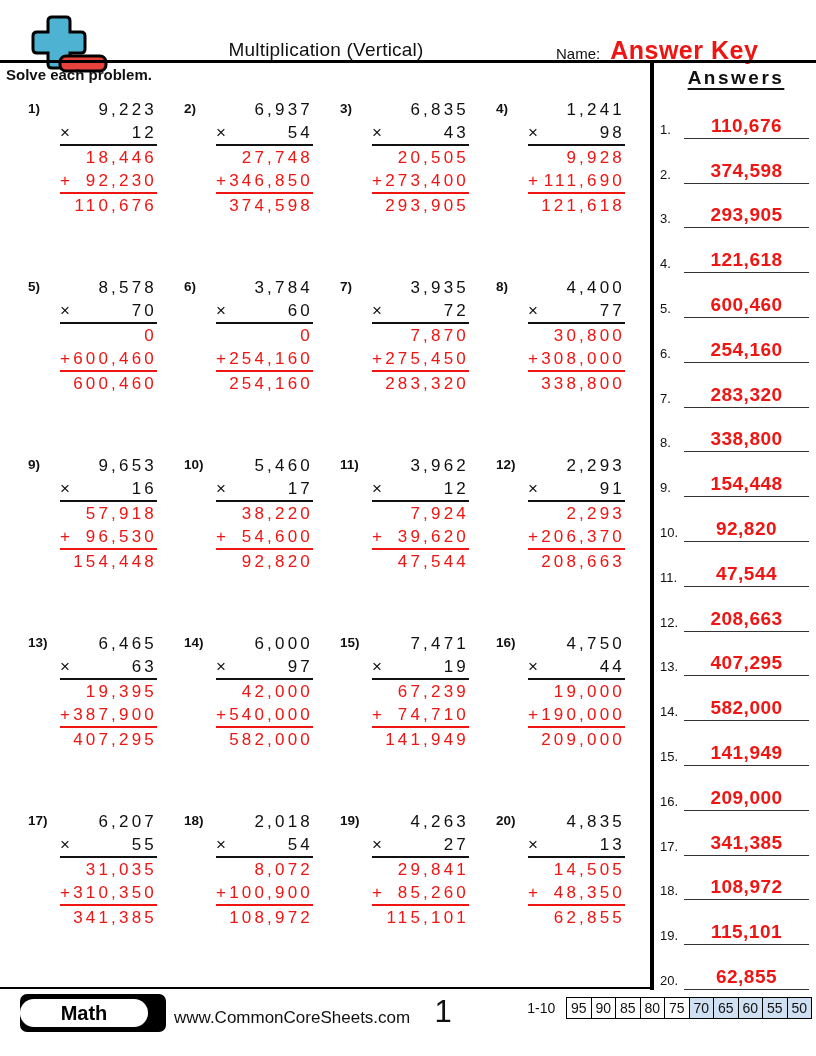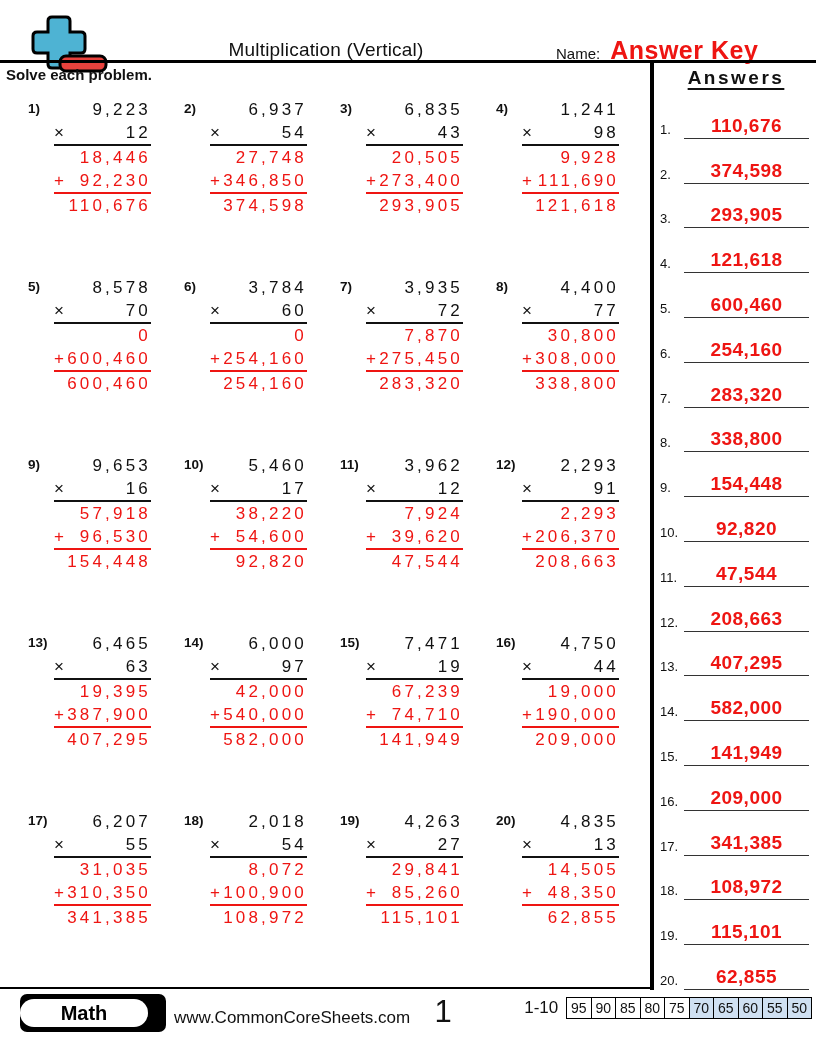--- a/index.html
+++ b/index.html
@@ -26,21 +26,21 @@
   .top-rule { position: absolute; left: 0; top: 60px; width: 816px; height: 3px; background: #000; }
   .instruction { position: absolute; left: 6px; top: 66px; font-size: 15px; font-weight: bold; }
 
   
   .problems-grid {
     position: absolute; left: 28px; top: 98px; width: 624px;
     display: grid; grid-template-columns: repeat(4, 1fr); row-gap: 58px;
   }
   .problem { display: flex; align-items: flex-start; }
   .pnum { width: 26px; flex: 0 0 26px; font-size: 13.5px; font-weight: bold; padding-top: 3px; }
-  .work { width: 97px; }
+  .work { width: 97px; margin-left: 6px; }
   .wline {
     height: 24px; line-height: 24px; font-size: 17px;
     letter-spacing: 3.2px; text-align: right; white-space: nowrap;
   }
   .wline.red { color: var(--accent-red); }
   .op-row { display: flex; justify-content: space-between; text-align: right; }
   .op-row .op { letter-spacing: 0; }
   .black-rule { border-bottom: 2px solid #111; height: 24px; line-height: 22px; }
   .red-rule { border-bottom: 2px solid var(--accent-red); height: 24px; line-height: 22px; }
 
@@ -75,21 +75,21 @@
     display: flex; align-items: center; justify-content: center;
     font-size: 20px; font-weight: bold; color: #000;
   }
   .site-url { position: absolute; left: 174px; top: 1008px; font-size: 17px; }
   .page-num { position: absolute; left: 425px; top: 994px; width: 36px; text-align: center; font-size: 31px; }
   .score-table {
     position: absolute; right: 4px; top: 997px;
     border-collapse: collapse; font-size: 14px;
   }
   .score-table td { height: 21px; text-align: center; vertical-align: middle; }
-  .score-label { width: 44px; padding-right: 6px; text-align: right; font-size: 17px; border: none; }
+  .score-label { width: 44px; padding-right: 6px; text-align: right; font-size: 14px; border: none; }
   .score-cell { width: 24.5px; border: 1.6px solid #000; background: #fff; }
   .score-cell.hl { background: var(--score-highlight); }
 </style>
 </head>
 <body>
 
 <svg class="logo" viewBox="0 0 88 62" xmlns="http://www.w3.org/2000/svg">
   <path d="M30 3 h14 q4 0 4 4 v11 h11 q4 0 4 4 v13 q0 4 -4 4 h-11 v11 q0 4 -4 4 h-14 q-4 0 -4 -4 v-11 h-11 q-4 0 -4 -4 v-13 q0 -4 4 -4 h11 v-11 q0 -4 4 -4 z" fill="var(--logo-blue)" stroke="#000" stroke-width="3"></path>
   <rect x="38" y="42" width="46" height="15" rx="6" fill="var(--logo-red)" stroke="#000" stroke-width="3"></rect>
 </svg>

